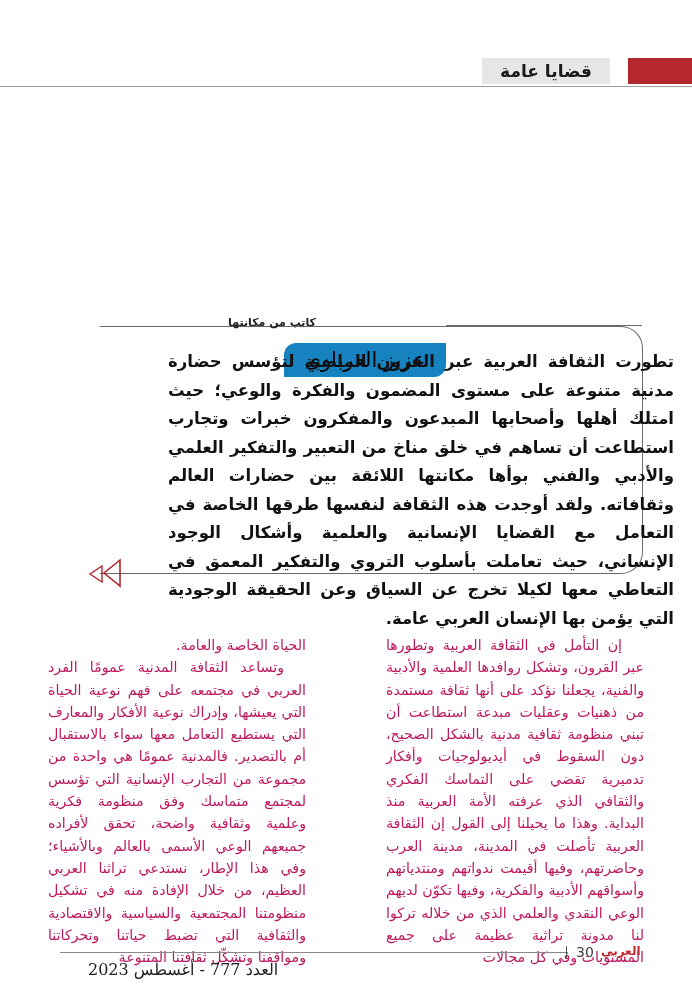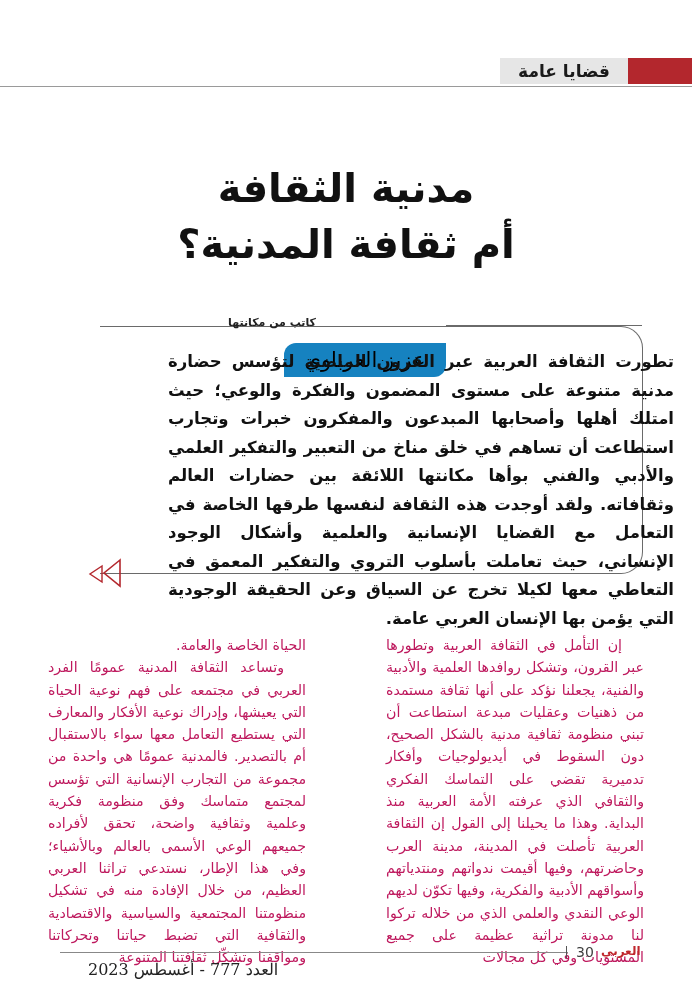--- a/index.html
+++ b/index.html
@@ -1,18 +1,18 @@
 <!DOCTYPE html>
 <html><head>
 <meta charset="utf-8">
 <style>
   html, body { margin:0; padding:0; }
   body { width:692px; height:999px; background:#ffffff; position:relative; overflow:hidden;
          font-family:"DejaVu Sans", sans-serif; color:#1a1a1a; }
-  .section-tab { position:absolute; top:58px; right:0; height:26px; display:flex; flex-direction:row-reverse; }
+  .section-tab { position:absolute; top:58px; right:0; height:26px; display:flex; flex-direction:row-reverse;gap:18px; }
   .section-red { width:64px; height:26px; background:#b3272d; }
   .section-label { width:128px; height:26px; background:#e6e6e6; display:flex; align-items:center; justify-content:center;
                    font-size:17px; font-weight:bold; color:#1a1a1a; direction:rtl; }
   .top-rule { position:absolute; top:86px; left:0; width:692px; height:1px; background:#9a9a9a; }
 
   .title { position:absolute; top:160px; left:0; width:692px; text-align:center; direction:rtl;
            font-size:40px; font-weight:bold; line-height:56px; color:#111; }
   .title div { margin-right:0; }
 
   .author-line { position:absolute; top:325px; left:446px; width:196px; height:1px; background:#6a6a6a; }
@@ -44,22 +44,20 @@
 </head>
 <body>
 
 <div class="section-tab">
   <div class="section-red"></div>
   <div class="section-label">قضايا عامة</div>
 </div>
 <div class="top-rule"></div>
 
 <div class="title">
-  <div>مدنية الثقافة</div>
-  <div>أم ثقافة المدنية؟</div>
 </div>
 
 <div class="quote-box"></div>
 <div class="author-line"></div>
 <div class="author-badge">عزيز العرباوي</div>
 <div class="author-role">كاتب من مكانتها</div>
 
 <div class="quote-text">تطورت الثقافة العربية عبر القرون الماضية لتؤسس حضارة مدنية متنوعة على مستوى المضمون والفكرة والوعي؛ حيث امتلك أهلها وأصحابها المبدعون والمفكرون خبرات وتجارب استطاعت أن تساهم في خلق مناخ من التعبير والتفكير العلمي والأدبي والفني بوأها مكانتها اللائقة بين حضارات العالم وثقافاته. ولقد أوجدت هذه الثقافة لنفسها طرقها الخاصة في التعامل مع القضايا الإنسانية والعلمية وأشكال الوجود الإنساني، حيث تعاملت بأسلوب التروي والتفكير المعمق في التعاطي معها لكيلا تخرج عن السياق وعن الحقيقة الوجودية التي يؤمن بها الإنسان العربي عامة.</div>
 
 <svg class="arrows" viewBox="0 0 40 32">

